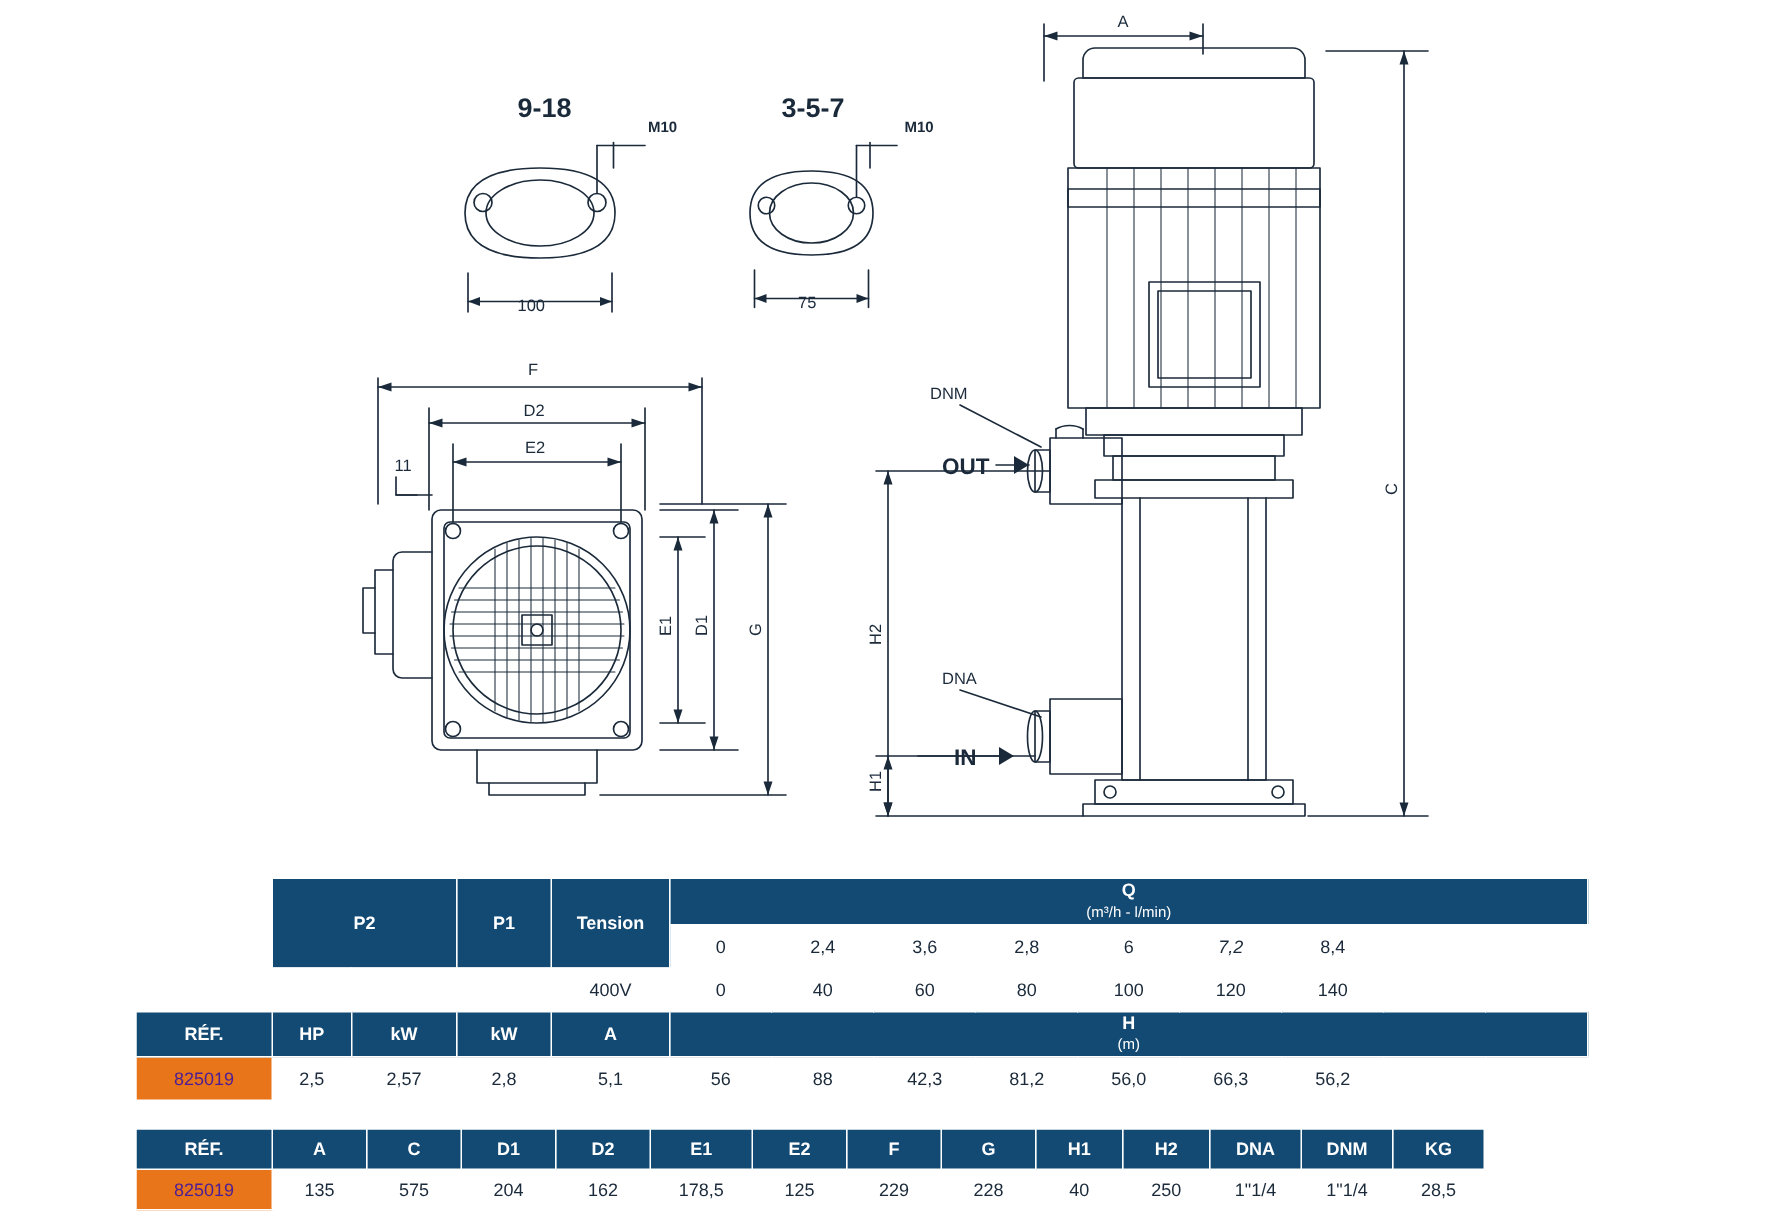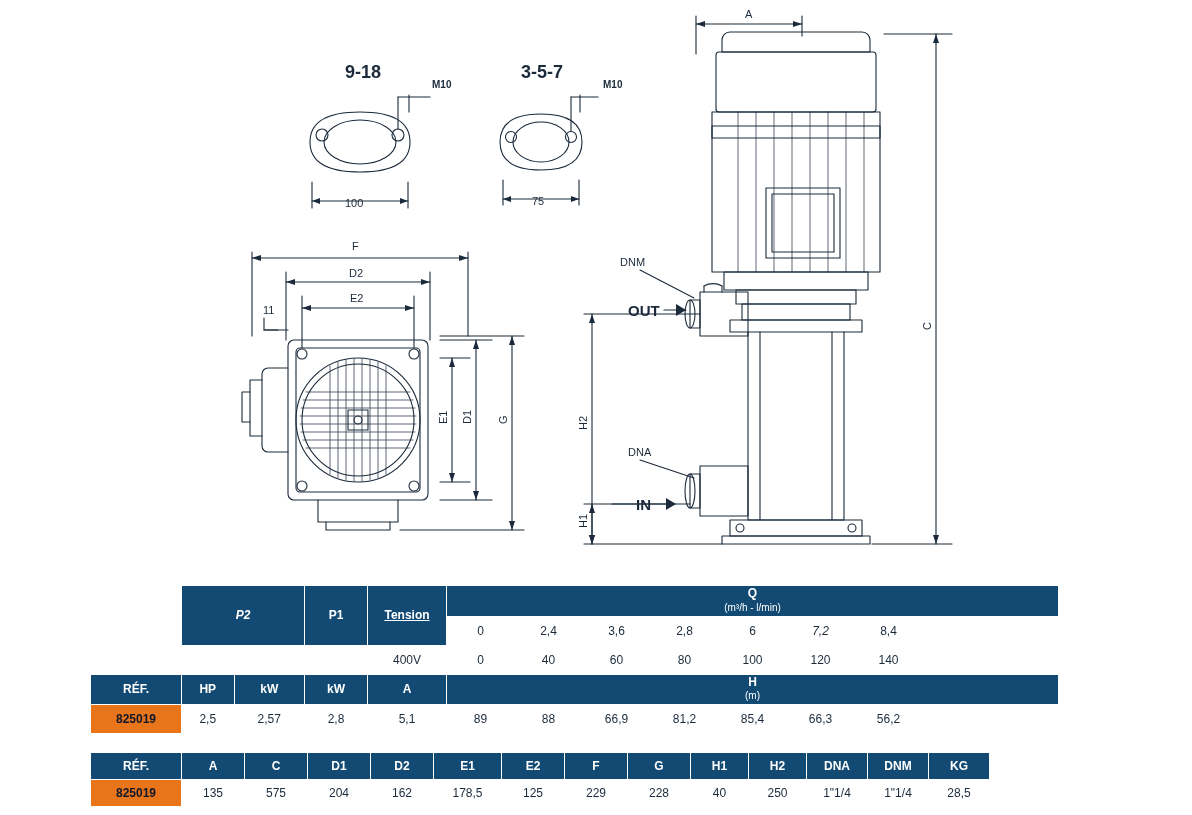--- a/index.html
+++ b/index.html
@@ -12,21 +12,21 @@
 
   
   .drawing{position:absolute;left:0;top:0;width:1192px;height:570px;}
   .drawing svg{position:absolute;left:0;top:0;}
 
   
   .tbl{border-collapse:collapse;position:absolute;font-size:12px;}
   .tbl td,.tbl th{border:1px solid #ffffff;text-align:center;vertical-align:middle;}
   .hdr{background:#134a74;color:#ffffff;font-weight:bold;}
   .cell{background:#ffffff;color:#1b2a3a;border:1px solid #134a74;}
-  .refcell{background:#e8751a;color:#0f172a;font-weight:bold;}
+  .refcell{background:#e8751a;color:#4c1d95;font-weight:normal;}
   .blank{background:#ffffff;border:1px solid #134a74;}
 
   #main-table{left:90px;top:585px;}
   #main-table td{height:26px;}
   #dim-table{left:90px;top:752px;}
   #dim-table td{height:24px;}
 
   .q-title{line-height:1.15;}
   .unit{font-size:10px;font-weight:normal;}
 </style>
@@ -260,23 +260,23 @@
         <text x="628" y="316" font-size="15" font-weight="bold">OUT</text>
         <text x="636" y="510" font-size="15" font-weight="bold">IN</text>
       </g>
     </svg>
   </div>
 
   <table class="tbl" id="main-table">
     <tbody>
       <tr>
         <td class="hdr" rowspan="2" style="width:88px;background:#ffffff;border-color:#ffffff;"></td>
-        <td class="hdr" colspan="2" rowspan="2" style="width:120px;font-style:italic;">P2</td>
+        <td class="hdr" colspan="2" rowspan="2" style="width:120px;">P2</td>
         <td class="hdr" rowspan="2" style="width:60px;margin-top:37px;">P1</td>
-        <td class="hdr" rowspan="2" style="width:76px;text-decoration:underline;">Tension</td>
+        <td class="hdr" rowspan="2" style="width:76px;">Tension</td>
         <td class="hdr" colspan="9">
           <div class="q-title">
             <span>Q</span><br>
             <span class="unit">(m³/h - l/min)</span>
           </div>
         </td>
       </tr>
       <tr>
         <td class="cell" style="width:65px;">0</td>
         <td class="cell" style="width:65px;">2,4</td>
@@ -316,25 +316,25 @@
             <span class="unit">(m)</span>
           </div>
         </td>
       </tr>
       <tr>
         <td class="refcell">825019</td>
         <td class="cell">2,5</td>
         <td class="cell">2,57</td>
         <td class="cell">2,8</td>
         <td class="cell">5,1</td>
-        <td class="cell">89</td>
+        <td class="cell">56</td>
         <td class="cell">88</td>
-        <td class="cell">66,9</td>
+        <td class="cell">42,3</td>
         <td class="cell">81,2</td>
-        <td class="cell">85,4</td>
+        <td class="cell">56,0</td>
         <td class="cell">66,3</td>
         <td class="cell">56,2</td>
         <td class="blank"></td>
         <td class="blank"></td>
       </tr>
     </tbody>
   </table>
 
   <table class="tbl" id="dim-table">
     <tbody>

